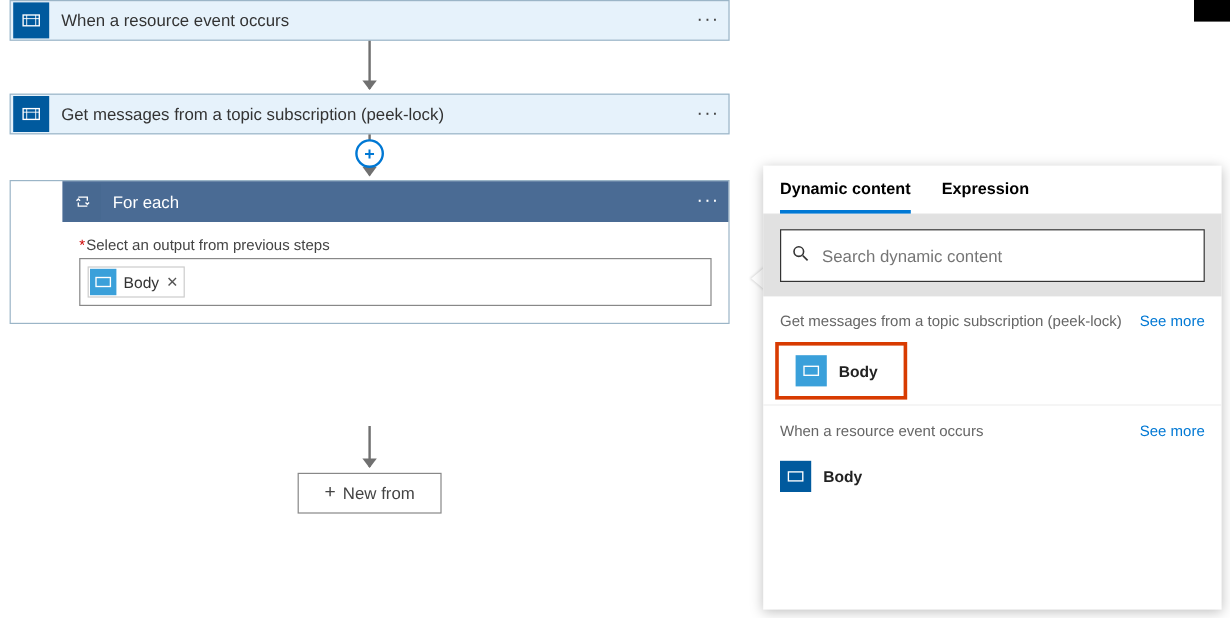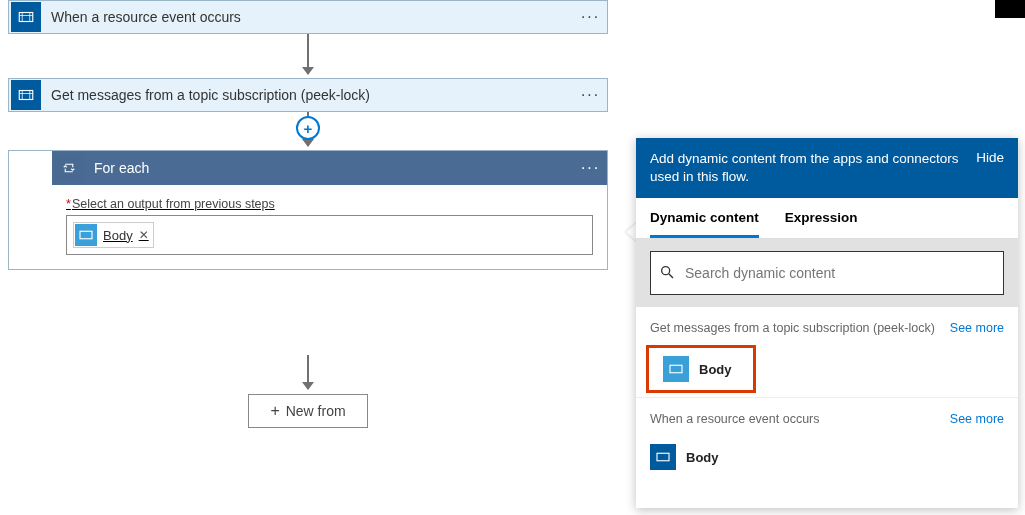--- a/index.html
+++ b/index.html
@@ -19,21 +19,21 @@
   .arrow::after { content: ""; position: absolute; left: -5px; bottom: -1px; border-left: 6px solid transparent; border-right: 6px solid transparent; border-top: 8px solid #707070; }
 
   .plus-circle { position: absolute; width: 24px; height: 24px; border: 2px solid #0078D4; border-radius: 50%; background: #fff; color: #0078D4; display: flex; align-items: center; justify-content: center; font-size: 15px; font-weight: bold; cursor: pointer; }
 
   .foreach-card { position: absolute; left: 8px; top: 150px; width: 600px; border: 1px solid #9bb5c7; background: #fff; padding-left: 43px; }
   .foreach-header { background: #4A6B94; height: 34px; display: flex; align-items: center; }
   .foreach-header .icon-tile { width: 30px; height: 30px; margin: 2px; display:flex; align-items:center; justify-content:center; color:#fff; background:#486991; }
   .foreach-header .title { font-size: 14px; color: #fff; padding-left: 8px; flex:1; }
   .foreach-header .ellipsis { width: 34px; text-align:center; color:#fff; font-size:16px; letter-spacing:1px; cursor:pointer; }
 
-  .foreach-body { padding: 12px 14px 14px 14px; text-decoration: underline; }
+  .foreach-body { padding: 12px 14px 14px 14px; }
   .field-label { font-size: 12.5px; color: #444; margin-bottom: 4px; }
   .field-label .req { color: #c00; margin-right:1px; }
   .token-input { border: 1px solid #888; min-height: 34px; padding: 4px; display:flex; flex-wrap: wrap; align-items: center; cursor: text; background:#fff; }
   .token { display:inline-flex; align-items:center; background:#fff; border:1px solid #ccc; padding: 1px 4px 1px 1px; font-size: 13px; margin: 2px; }
   .token .ticon { width:22px; height:22px; display:inline-flex; align-items:center; justify-content:center; color:#fff; background:#3AA0DA; margin-right:6px; font-size:11px;}
   .token .tx { color:#333; }
   .token .rm { margin-left:6px; color:#555; cursor:pointer; font-size:12px; }
 
   .dyn-link-row { text-align: right; margin-top: 6px; font-size: 12.5px; color:#0078D4; }
   .dyn-link-row a { color:#0078D4; text-decoration: none; cursor:pointer; }
@@ -149,24 +149,20 @@
     <span>New from</span>
   </div>
 
 </div>
 
 <div class="blackbox"></div>
 
 <div class="dyn-callout"></div>
 
 <div class="dyn-panel">
-  <div class="dp-head">
-    <div class="lead">Add dynamic content from the apps and connectors used in this flow.</div>
-    <div class="hide">Hide</div>
-  </div>
   <div class="dp-tabs">
     <div class="dp-tab active">Dynamic content</div>
     <div class="dp-tab">Expression</div>
   </div>
   <div class="dp-search-wrap">
     <div class="dp-search">
       <span class="sicon">
         <svg width="16" height="16" viewBox="0 0 24 24">
             <circle cx="10" cy="10" r="6" fill="none" stroke="#333" stroke-width="2"></circle>
             <line x1="15" y1="15" x2="21" y2="21" stroke="#333" stroke-width="2"></line>

